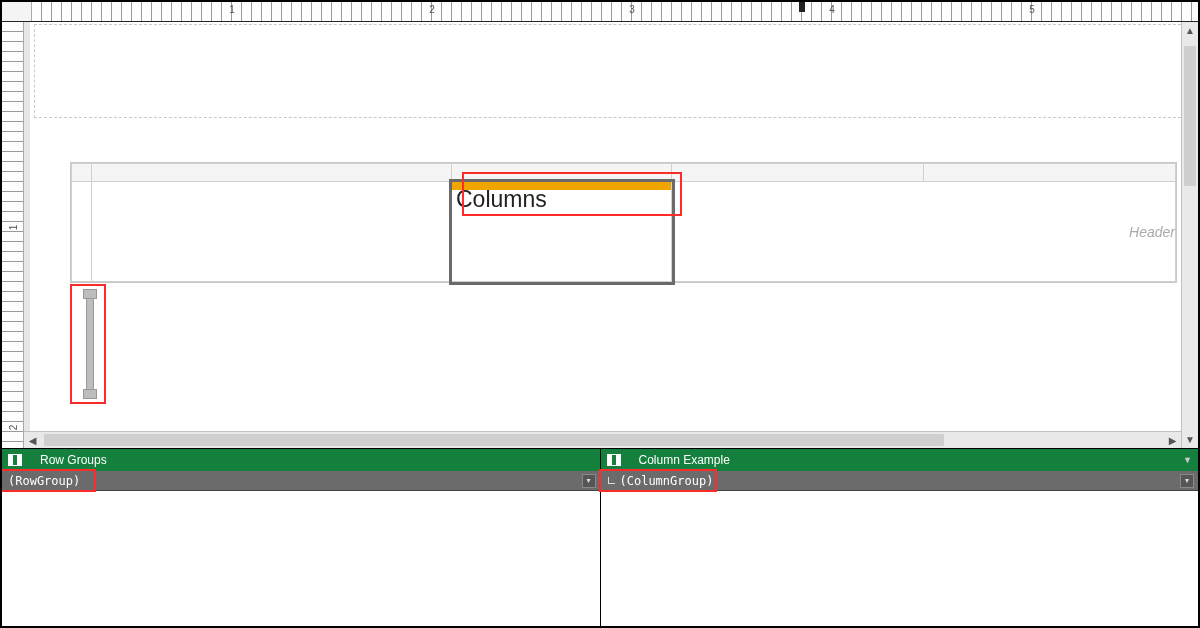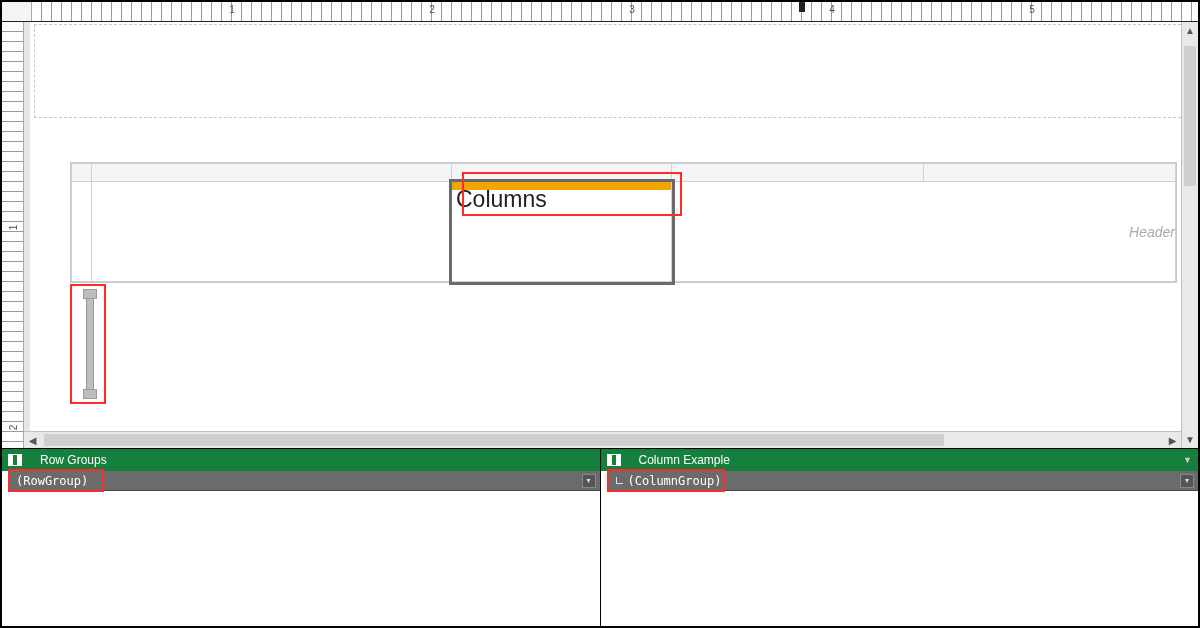--- a/index.html
+++ b/index.html
@@ -63,21 +63,21 @@
 .hscroll .thumb { position: absolute; top: 2px; bottom: 2px; left: 20px; width: 900px; background: #cfcfcf; border-radius: 1px; }
 
 
 .groups { height: 178px; display: flex; background: #fff; border-top: 1px solid #000; }
 .group-col { flex: 1; display: flex; flex-direction: column; border-right: 1px solid #000; }
 .group-col:last-child { border-right: none; }
 .group-header { background: #15803d; color: #fff; height: 22px; display: flex; align-items: center; padding: 0 6px; font-size: 12px; gap: 18px; }
 .group-header .icon { width: 14px; height: 12px; border: 1px solid #fff; background: linear-gradient(to right, #fff 0 33%, transparent 33% 66%, #fff 66%); }
 .group-header .spacer { flex: 1; }
 .group-header .menu-icon { font-size: 9px; color: #ccc; cursor: pointer; }
-.group-row { height: 20px; background: #6b6b6b; color: #fff; font-size: 12px; display: flex; align-items: center; padding: 0 6px; border-bottom: 1px solid #444; position: relative; margin-left: 8px; }
+.group-row { height: 20px; background: #6b6b6b; color: #fff; font-size: 12px; display: flex; align-items: center; padding: 0 6px; border-bottom: 1px solid #444; position: relative; }
 .group-row .brackets { font-family: Consolas, monospace; }
 .group-row .expand-icon { display: inline-block; width: 10px; height: 10px; margin-right: 3px; position: relative; }
 .group-row .expand-icon::before { content: ""; position: absolute; left: 1px; top: 1px; width: 6px; height: 6px; border-left: 1px solid #ddd; border-bottom: 1px solid #ddd; }
 .group-row .dd { position: absolute; right: 4px; top: 3px; width: 14px; height: 14px; background: #555; border: 1px solid #888; text-align: center; font-size: 8px; line-height: 12px; color: #ddd; cursor: pointer; }
 .group-body { flex: 1; background: #fff; }
 .red-highlight-1 { position: absolute; left: -2px; top: -2px; width: 96px; height: 23px; border: 2px solid #ff2b2b; pointer-events: none; }
 .red-highlight-2 { position: absolute; left: -2px; top: -2px; width: 118px; height: 23px; border: 2px solid #ff2b2b; pointer-events: none; }
 
 </style>
 </head>

